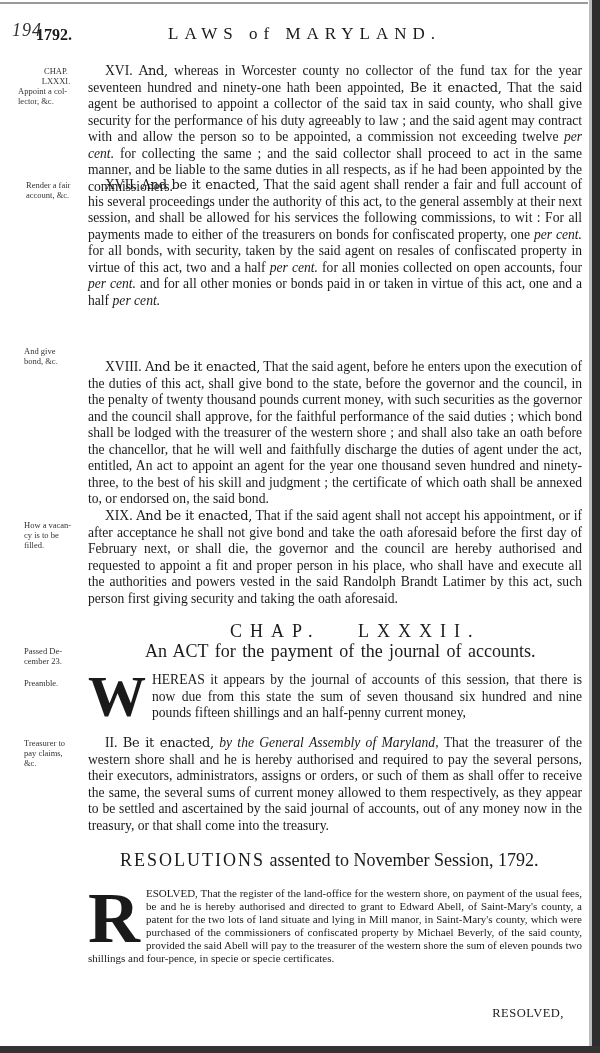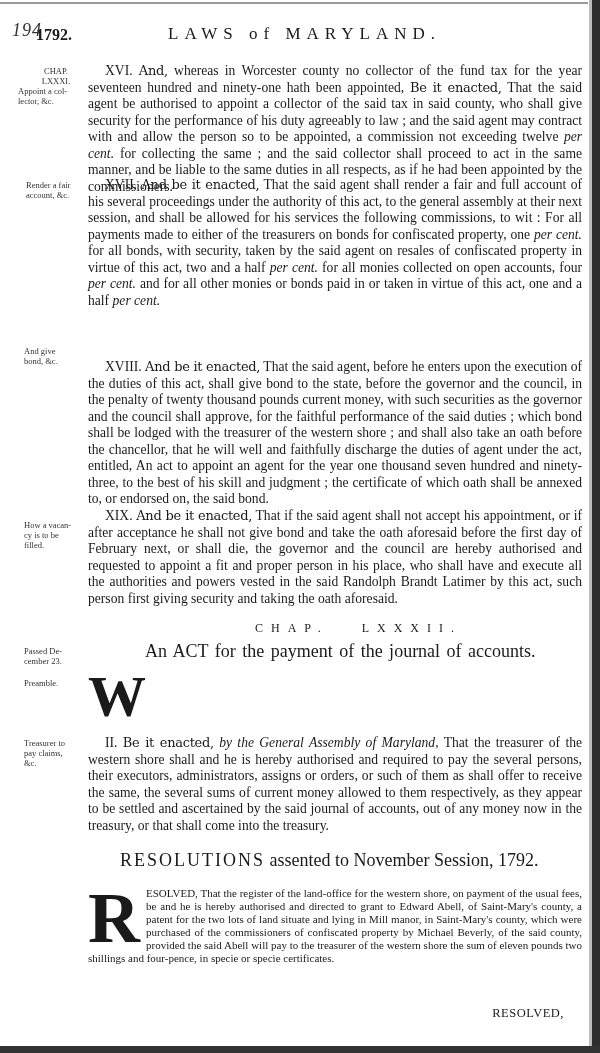--- a/index.html
+++ b/index.html
@@ -26,21 +26,21 @@
 
   .para {
     position: absolute; left: 88px; width: 494px;
     font-size: 13.6px; line-height: 16.5px;
     text-align: justify; text-indent: 17px;
   }
   .para.no-indent { text-indent: 0; }
   .bl { font-family: "DejaVu Serif", serif; font-weight: normal; font-size: 13px; letter-spacing: -0.3px; }
   .it { font-style: italic; }
 
-  .chap-heading { position: absolute; left: 230px; top: 621px; font-size: 12px; letter-spacing: 8px; margin-left: 25px; }
+  .chap-heading { position: absolute; left: 230px; top: 621px; font-size: 18px; letter-spacing: 8px; }
   .act-title { position: absolute; left: 145px; top: 641px; font-size: 18px; word-spacing: 2px; }
 
   .dropcap {
     float: left; font-size: 58px; line-height: 46px; font-weight: bold;
     margin: 2px 6px 0 0; font-family: "Liberation Serif", serif;
   }
   .res-heading { position: absolute; left: 120px; top: 850px; font-size: 18px; }
   .res-heading .caps { letter-spacing: 2px; }
   .res-para {
     position: absolute; left: 88px; width: 494px;
@@ -103,21 +103,21 @@
 </div>
 
 <div class="chap-heading" style="white-space:pre;">CHAP.   LXXXII.</div>
 <div class="margin-note" style="top:646px;left:24px;">
   <div>Passed De-</div>
   <div>cember 23.</div>
 </div>
 <div class="act-title">An ACT for the payment of the journal of accounts.</div>
 <div class="margin-note" style="top:678px;left:24px;">Preamble.</div>
 <div class="para no-indent" style="top:672px;">
-  <span class="dropcap">W</span>
+  <span class="dropcap">W</span><span>HEREAS it appears by the journal of accounts of this session, that there is now due from this state the sum of seven thousand six hundred and nine pounds fifteen shillings and an half-penny current money,</span>
 </div>
 
 <div class="margin-note" style="top:738px;left:24px;">
   <div>Treasurer to</div>
   <div>pay claims,</div>
   <div>&amp;c.</div>
 </div>
 <div class="para" style="top:735px;">
   <span>II.</span>
   <span class="bl">Be it enacted,</span><span class="it"> by the General Assembly of Maryland,</span><span> That the treasurer of the western shore shall and he is hereby authorised and required to pay the several persons, their executors, administrators, assigns or orders, or such of them as shall offer to receive the same, the several sums of current money allowed to them respectively, as they appear to be settled and ascertained by the said journal of accounts, out of any money now in the treasury, or that shall come into the treasury.</span>

